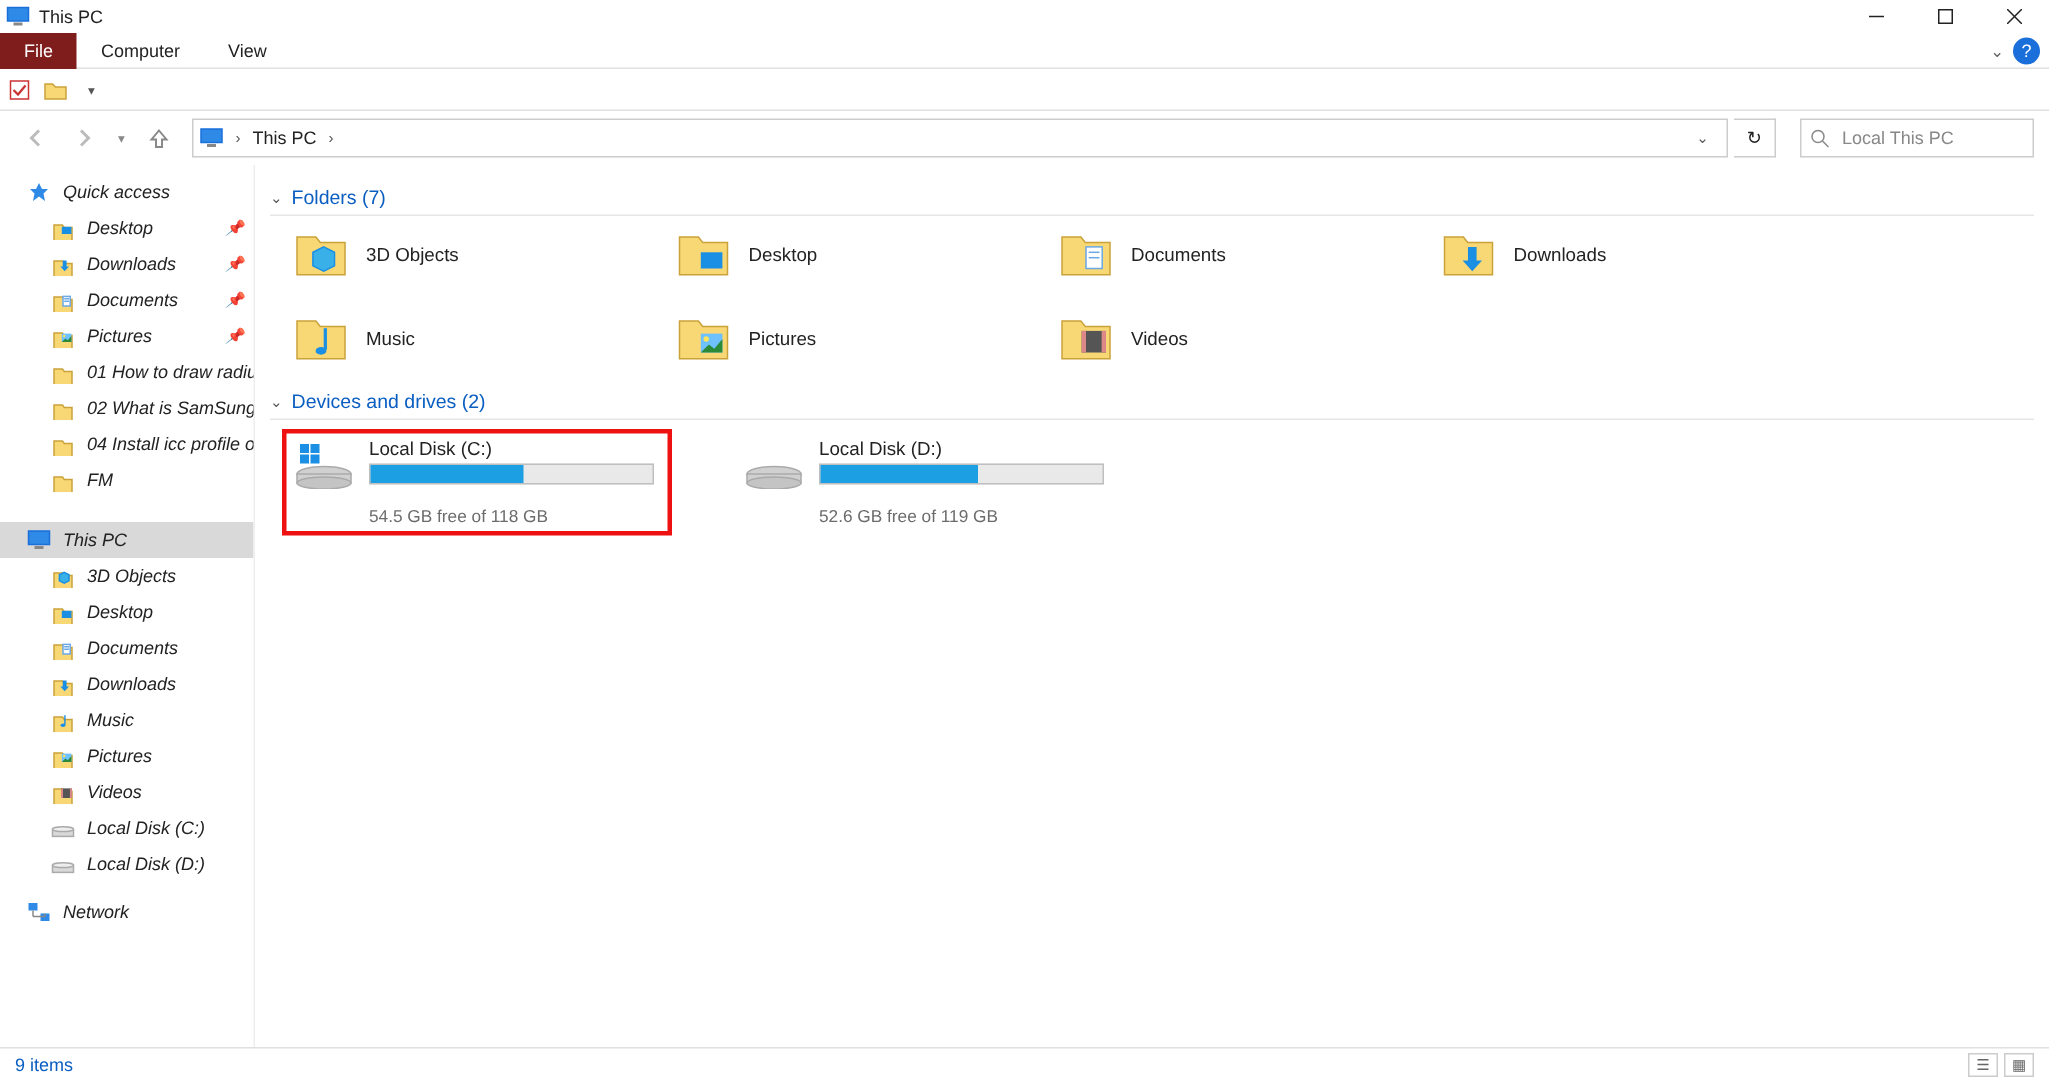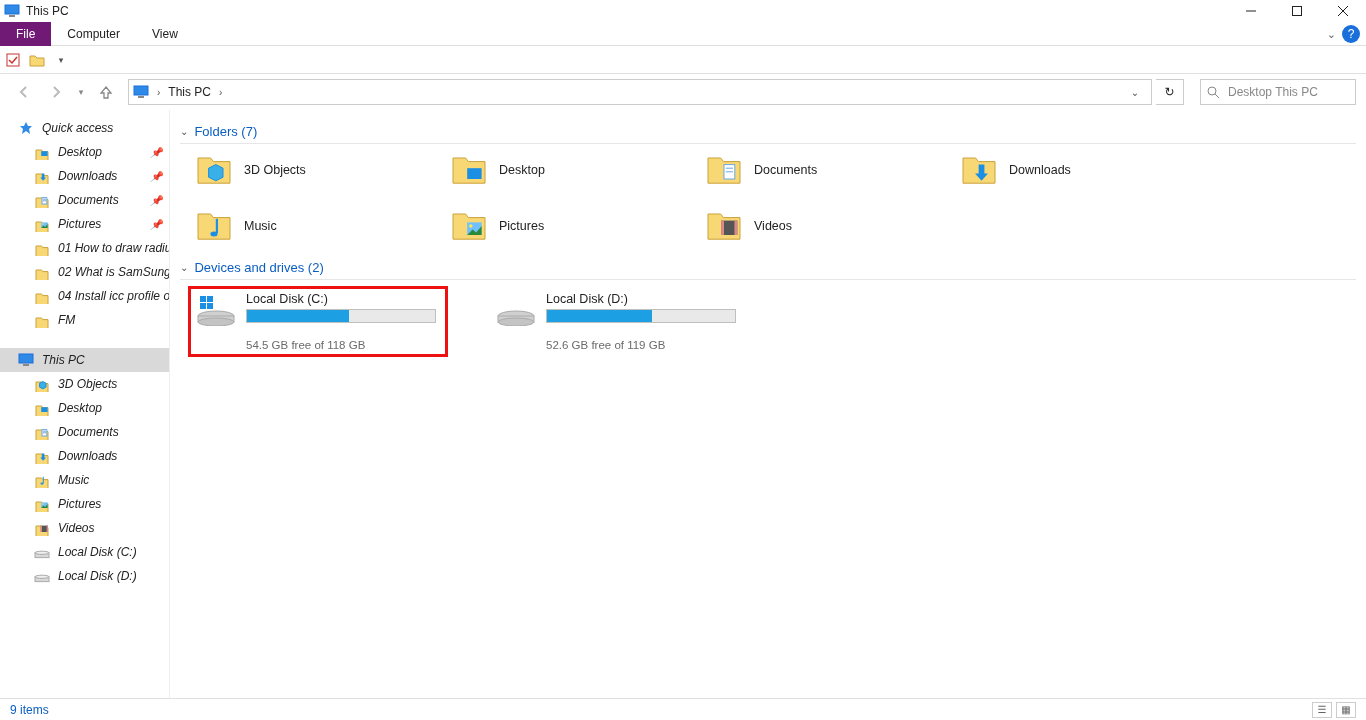--- a/index.html
+++ b/index.html
@@ -8,21 +8,21 @@
 
 .titlebar { height: 22px; display: flex; align-items: center; font-size: 12px; }
 .titlebar .app-icon { width: 16px; height: 16px; margin: 0 6px 0 4px; display:inline-flex; }
 .titlebar .title { flex: 0 0 auto; }
 .titlebar .spacer { flex: 1; }
 .titlebar .winbtn { width: 46px; height: 22px; display: inline-flex; align-items: center; justify-content: center; }
 
 
 .ribbon { height: 24px; border-bottom: 1px solid #e0e0e0; display: flex; align-items: center; font-size: 12px; position:relative; }
 .ribbon .tab { padding: 0 16px; height: 24px; display: inline-flex; align-items: center; }
-.ribbon .tab.file { background: #701a75; color: #fff; }
+.ribbon .tab.file { background: #7f1d1d; color: #fff; }
 .ribbon .help { position:absolute; right:6px; top:3px; width:18px; height:18px; border-radius:50%; background:#1a6fdb; color:#fff; font-size:12px; display:flex; align-items:center; justify-content:center; }
 .ribbon .chev { position:absolute; right:30px; top:6px; font-size:11px; color:#666; }
 
 
 .qat { height: 28px; border-bottom: 1px solid #e0e0e0; display:flex; align-items:center; padding-left:4px; gap:6px; }
 .qat .qicon { width:18px; height:18px; display:flex; align-items:center; justify-content:center; }
 
 
 .navrow { height: 36px; display:flex; align-items:center; padding: 0 10px; gap:4px; }
 .navbtn { width:28px; height:28px; display:inline-flex; align-items:center; justify-content:center; color:#888; }
@@ -154,21 +154,21 @@
     <span style="flex:1"></span>
     <span class="addrchev">⌄</span>
   </div>
   <span class="addrctrls">↻</span>
 
   <div class="searchbox">
     <svg width="13" height="13">
         <circle cx="5" cy="5" r="4" fill="none" stroke="#888"></circle>
         <line x1="8" y1="8" x2="12" y2="12" stroke="#888"></line>
       </svg>
-    <span>Desktop This PC</span>
+    <span>Local This PC</span>
   </div>
 </div>
 
 <div class="body">
 
   <div class="sidebar">
     <div class="side-item">
       <span class="ico">
           <svg width="14" height="14">
             <polygon points="7,1 9,5 13,5 10,8 11,13 7,10 3,13 4,8 1,5 5,5" fill="#2e8ae6"></polygon>
@@ -352,20 +352,32 @@
             <svg width="16" height="16">
               <rect x="1" y="8.8" width="14" height="4.8" fill="#d9d9d9" stroke="#aaa"></rect>
               <ellipse cx="8" cy="8.8" rx="7" ry="1.6" fill="#eee" stroke="#aaa"></ellipse>
             </svg>
           </span>
           <span>Local Disk (D:)</span>
         </div>
       </div>
 
     <div style="height:8px"></div>
+    <div class="side-item">
+      <span class="ico">
+          <svg width="16" height="14">
+            <rect x="1" y="1" width="6" height="5" fill="#2e8ae6"></rect>
+            <rect x="9" y="8" width="6" height="5" fill="#2e8ae6"></rect>
+            <line x1="4" y1="6" x2="4" y2="10" stroke="#888"></line>
+            <line x1="4" y1="10" x2="12" y2="10" stroke="#888"></line>
+            <line x1="12" y1="10" x2="12" y2="8" stroke="#888"></line>
+          </svg>
+        </span>
+      <span>Network</span>
+    </div>
   </div>
 
   <div class="main">
     <div class="group-header">
       <span class="tri">⌄</span>
       <span>Folders (7)</span>
     </div>
     <div class="group-line"></div>
     <div class="folders-grid" id="folders-grid">
         <div class="folder-item">

